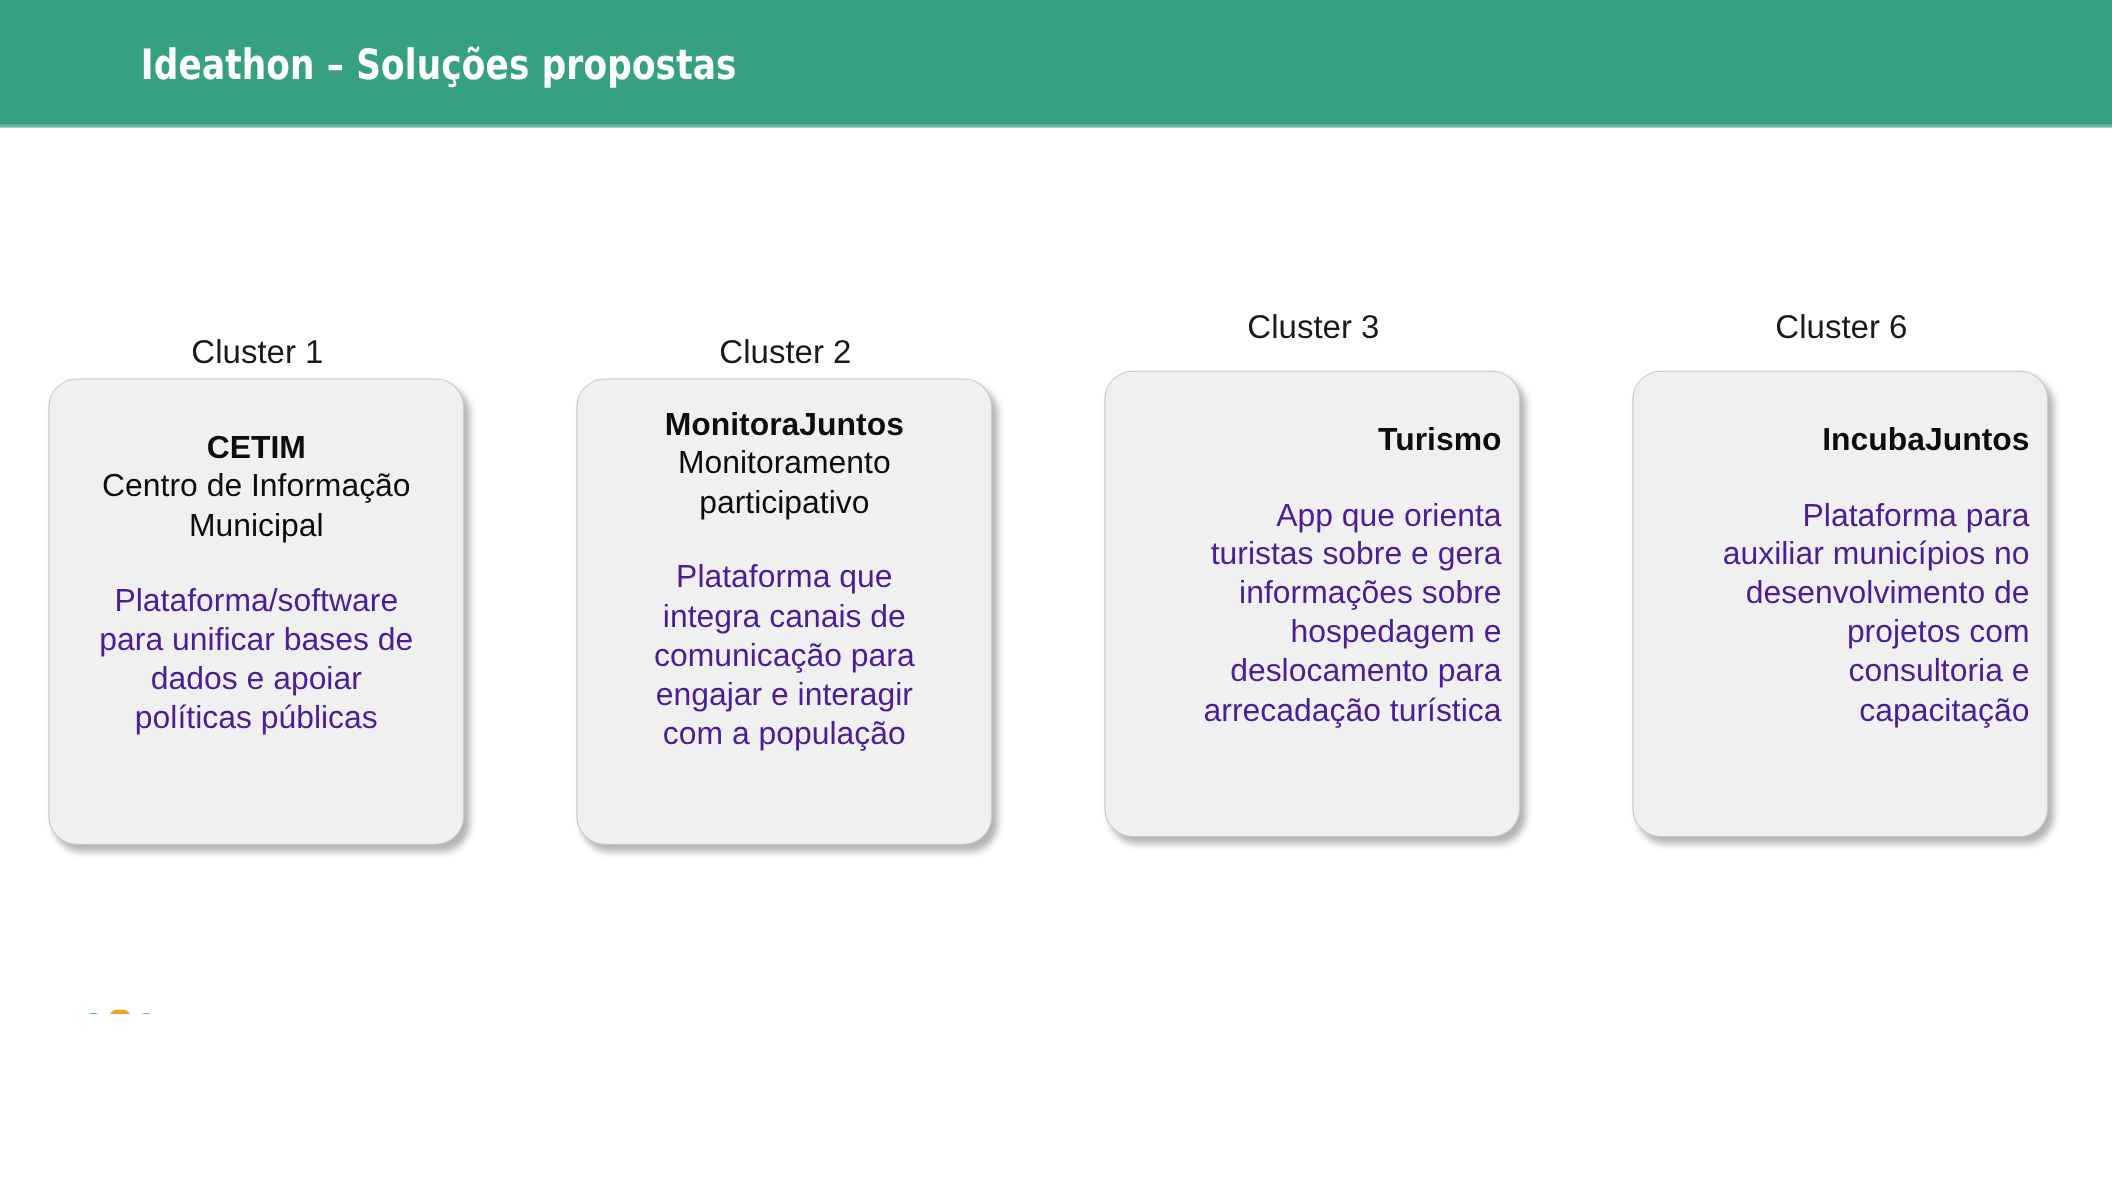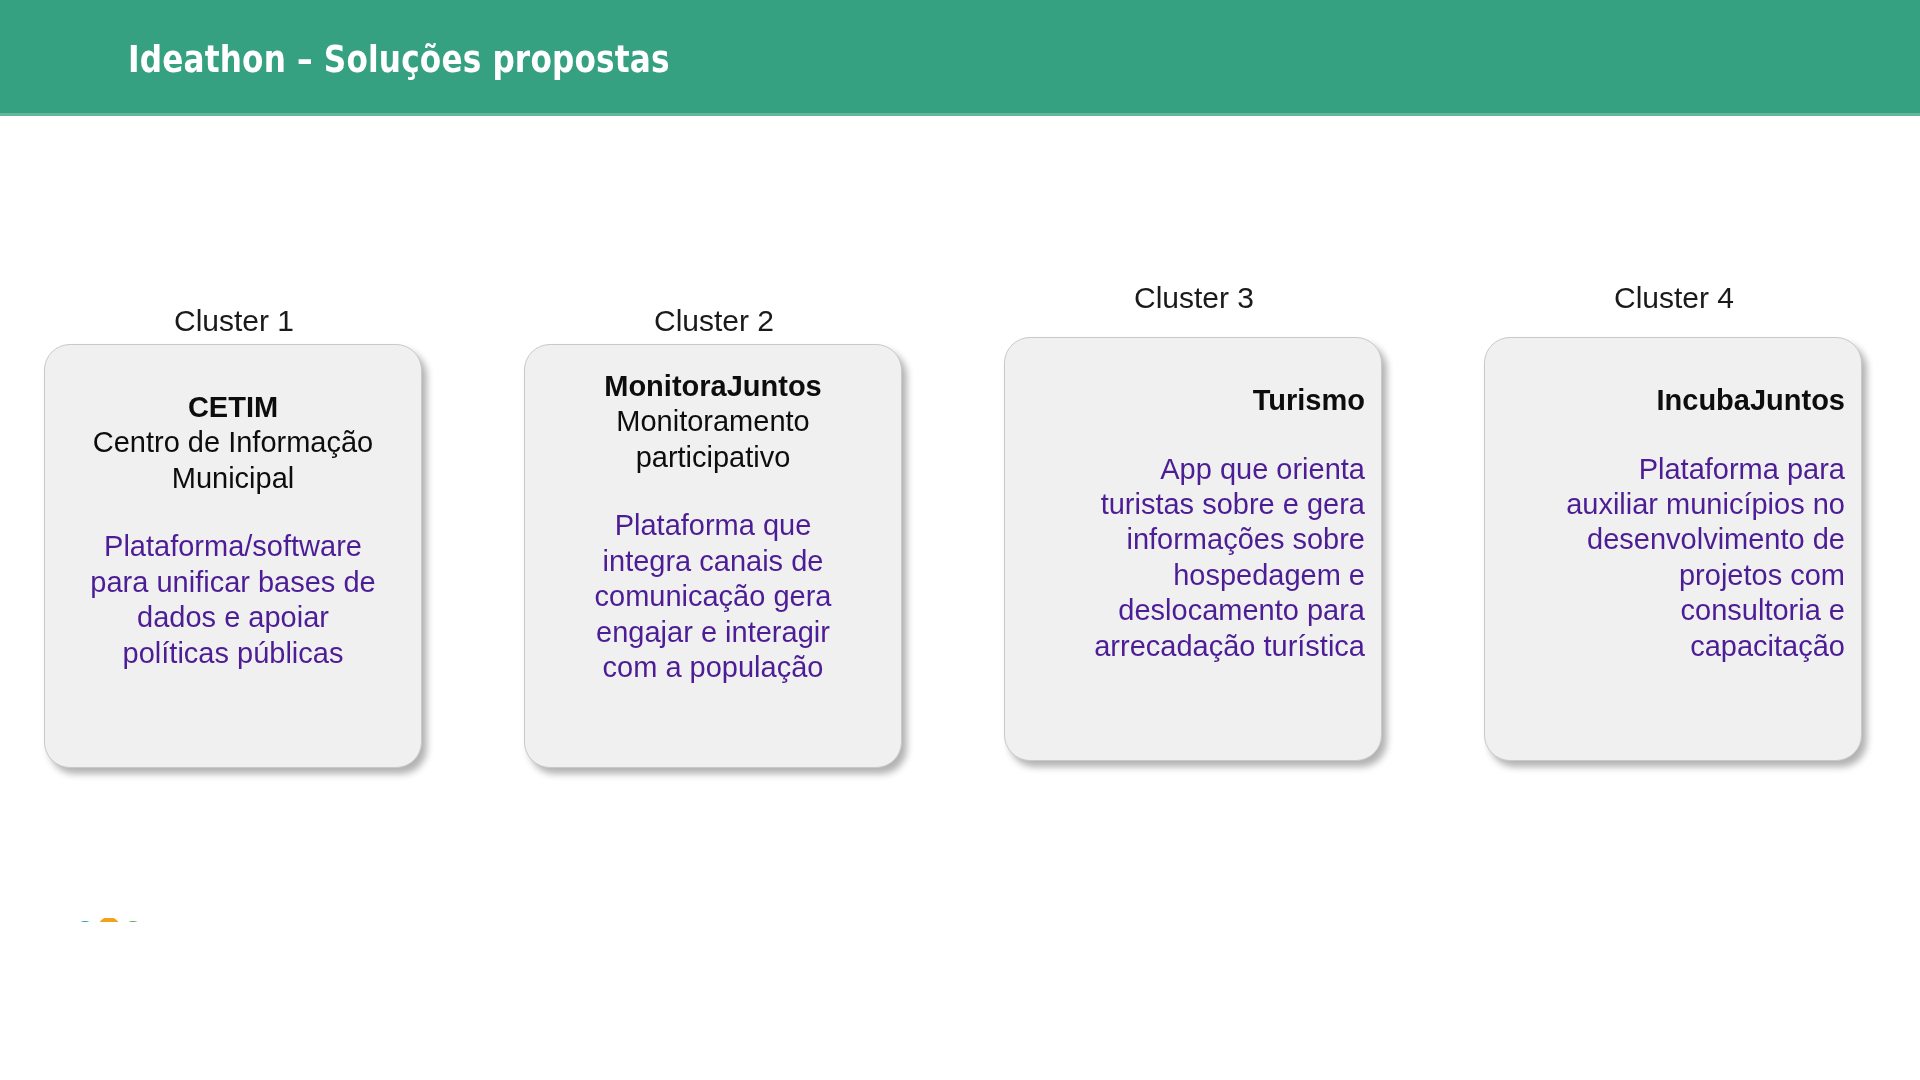--- a/index.html
+++ b/index.html
@@ -176,21 +176,21 @@
 
   <div class="cluster-col" id="col-2">
     <div class="cluster-label">Cluster 2</div>
     <div class="card" id="card-2">
       <div class="card-inner">
         <div class="card-title">MonitoraJuntos</div>
         <div class="card-subtitle">Monitoramento
 participativo</div>
         <div class="card-body">Plataforma que
 integra canais de
-comunicação gera
+comunicação para
 engajar e interagir
 com a população</div>
       </div>
     </div>
   </div>
 
   <div class="cluster-col" id="col-3">
     <div class="cluster-label">Cluster 3</div>
     <div class="card" id="card-3">
       <div class="card-inner">
@@ -199,21 +199,21 @@
 turistas sobre e gera
 informações sobre
 hospedagem e
 deslocamento para
 arrecadação turística</div>
       </div>
     </div>
   </div>
 
   <div class="cluster-col" id="col-4">
-    <div class="cluster-label">Cluster 4</div>
+    <div class="cluster-label">Cluster 6</div>
     <div class="card" id="card-4">
       <div class="card-inner">
         <div class="card-title">IncubaJuntos</div>
         <div class="card-body">Plataforma para
 auxiliar municípios no
 desenvolvimento de
 projetos com
 consultoria e
 capacitação</div>
       </div>

